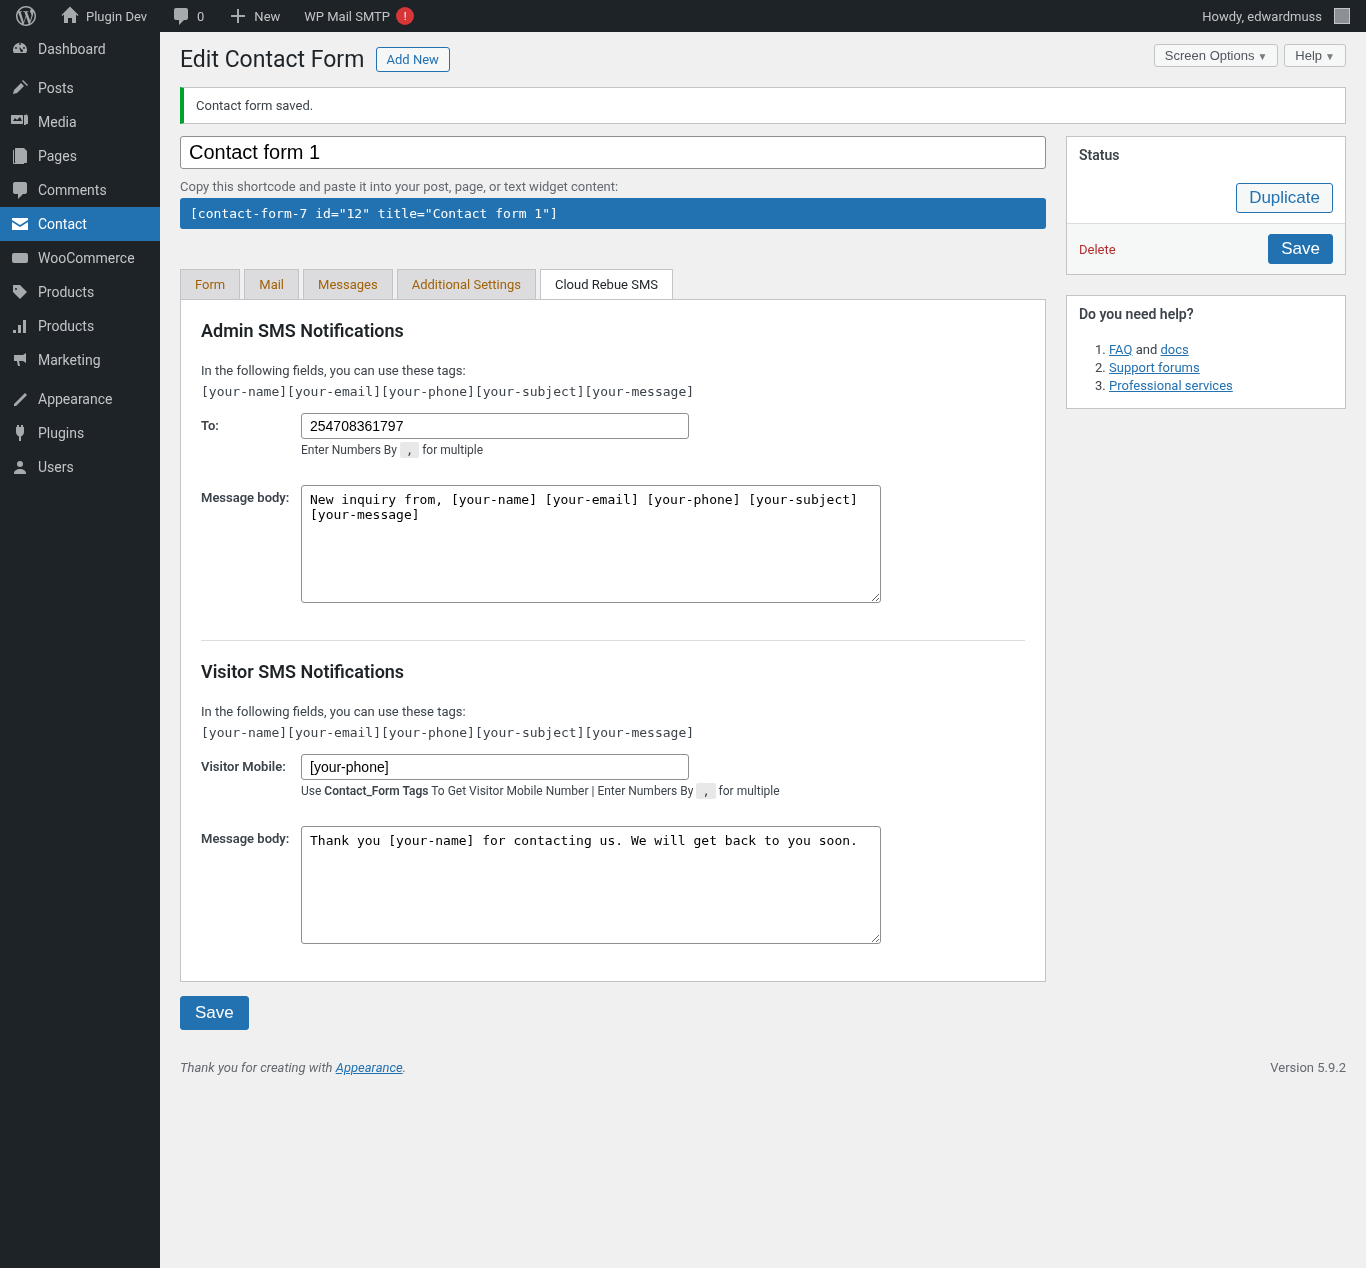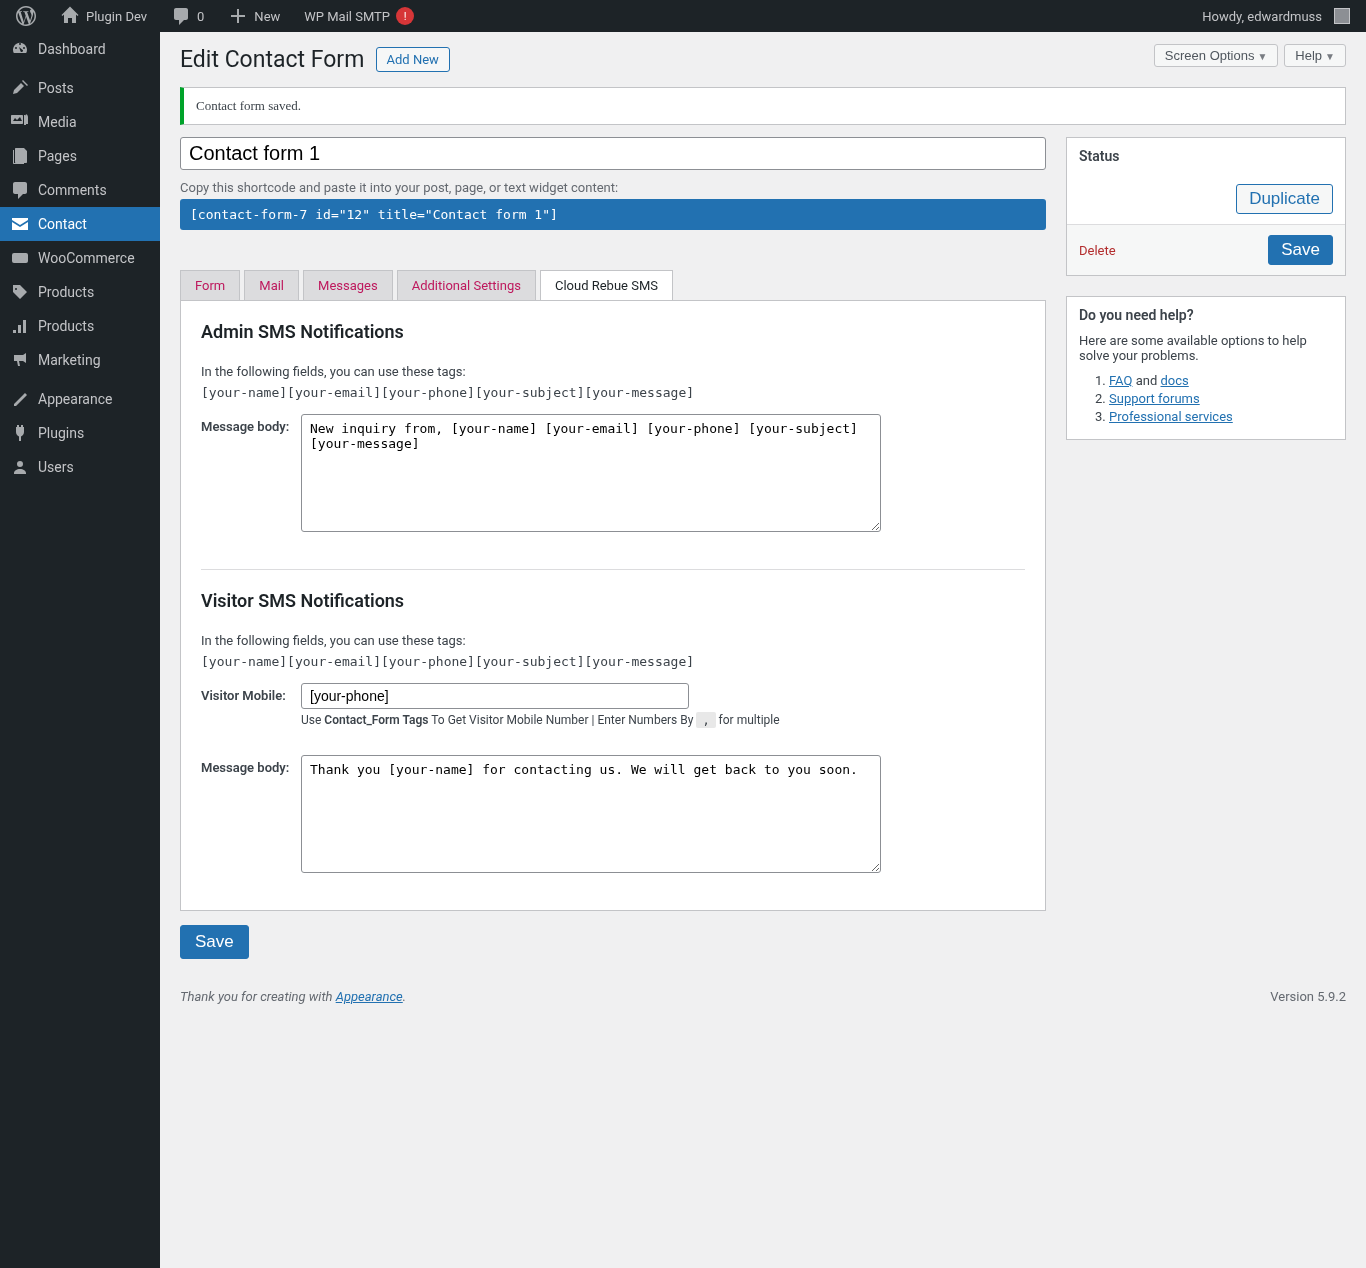--- a/index.html
+++ b/index.html
@@ -30,32 +30,32 @@
 
 #wpbody{margin-left:160px;padding:0 20px 40px;position:relative;}
 
 .top-actions{position:absolute;top:12px;right:20px;display:flex;gap:6px;}
 .button-screen{border:1px solid #c3c4c7;background:#f6f7f7;color:#50575e;padding:3px 10px;font-size:13px;cursor:pointer;border-radius:3px;}
 .button-screen .tri{font-size:10px;margin-left:3px;color:#787c82;}
 
 h1.heading{display:inline-block;font-size:23px;font-weight:400;color:#1d2327;padding:14px 0 0;}
 .page-title-action{display:inline-block;border:1px solid #2271b1;color:#2271b1;background:#f6f7f7;padding:4px 10px;font-size:13px;border-radius:3px;margin-left:8px;position:relative;top:-3px;cursor:pointer;}
 
-.notice{background:#fff;border:1px solid #c3c4c7;border-left:4px solid #00a32a;margin:12px 0 12px 0;padding:10px 12px;font-size:13px;font-family:Liberation Serif, serif;}
+.notice{background:#fff;border:1px solid #c3c4c7;border-left:4px solid #00a32a;margin:12px 0 12px 0;padding:10px 12px;font-size:13px;}
 
 .title-input{width:100%;font-size:20px;padding:4px 8px;border:1px solid #8c8f94;background:#fff;border-radius:3px;}
 .shortcode-label{font-size:13px;color:#646970;padding:10px 0 4px;}
 .shortcode-box{background:#2271b1;color:#fff;padding:8px 10px;font-family:Consolas,Monaco,monospace;font-size:13px;border-radius:3px;}
 
 .cols{display:flex;gap:20px;margin-top:10px;align-items:flex-start;}
 .col-main{flex:1;min-width:0;}
 .col-side{width:280px;display:flex;flex-direction:column;gap:20px;}
 
 .tabs{display:flex;gap:4px;margin-top:40px;}
-.tab{background:#dcdcde;border:1px solid #c3c4c7;border-bottom:none;padding:7px 14px;font-size:13px;color:#be185d;cursor:pointer;border-radius:0;}
+.tab{background:#dcdcde;border:1px solid #c3c4c7;border-bottom:none;padding:7px 14px;font-size:13px;color:#a16207;cursor:pointer;border-radius:0;}
 .tab.active{background:#fff;color:#1d2327;}
 
 .panel{border:1px solid #c3c4c7;background:#fff;padding:20px;}
 
 .panel h2{font-size:18px;font-weight:600;color:#1d2327;margin-bottom:10px;}
 .taginfo{font-size:13px;color:#3c434a;margin:22px 0 6px;}
 .tagcode{font-family:Consolas,Monaco,monospace;font-size:13px;color:#3c434a;}
 
 .field-row{display:flex;align-items:flex-start;padding:14px 0;}
 .field-row .lbl{width:100px;font-weight:600;padding-top:5px;font-size:13px;}
@@ -265,20 +265,27 @@
         <div class="tab">Messages</div>
         <div class="tab">Additional Settings</div>
         <div class="tab active">Cloud Rebue SMS</div>
       </div>
 
       <div class="panel">
         <h2>Admin SMS Notifications</h2>
         <div class="taginfo">In the following fields, you can use these tags:</div>
         <div class="tagcode">[your-name][your-email][your-phone][your-subject][your-message]</div>
 
+        <div class="field-row">
+          <div class="lbl">To:</div>
+          <div class="ctl">
+            <input type="text" value="254708361797" style="">
+            <div class="hint"><span>Enter Numbers By </span><code>,</code><span> for multiple</span></div>
+          </div>
+        </div>
 
         <div class="field-row">
           <div class="lbl">Message body:</div>
           <div class="ctl"><textarea style="">New inquiry from, [your-name] [your-email] [your-phone] [your-subject] [your-message]</textarea></div>
         </div>
 
         <hr class="sep">
 
         <h2>Visitor SMS Notifications</h2>
         <div class="taginfo">In the following fields, you can use these tags:</div>
@@ -307,21 +314,20 @@
         <div class="dup-row"><button class="btn">Duplicate</button></div>
         <div class="major">
           <span class="delete-link">Delete</span>
           <button class="btn btn-primary">Save</button>
         </div>
       </div>
 
       <div class="postbox">
         <h2>Do you need help?</h2>
         <div class="inside">
-          <p>Here are some available options to help solve your problems.</p>
           <ol>
             <li><a>FAQ</a><span> and </span><a>docs</a></li>
             <li><a>Support forums</a></li>
             <li><a>Professional services</a></li>
           </ol>
         </div>
       </div>
     </div>
   </div>
 

